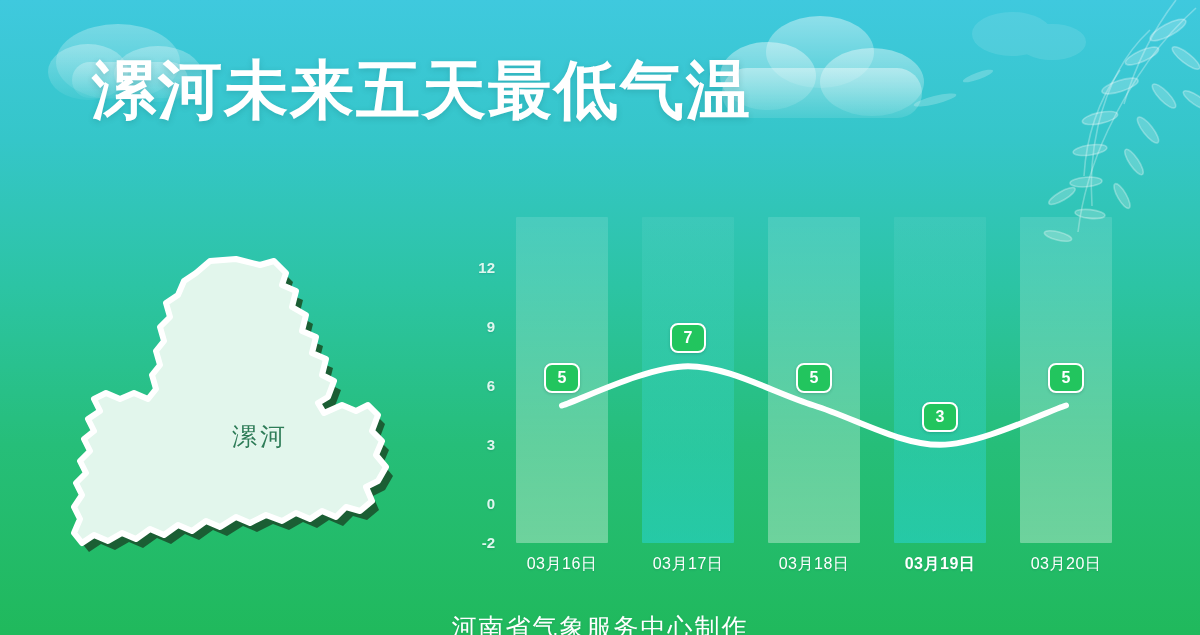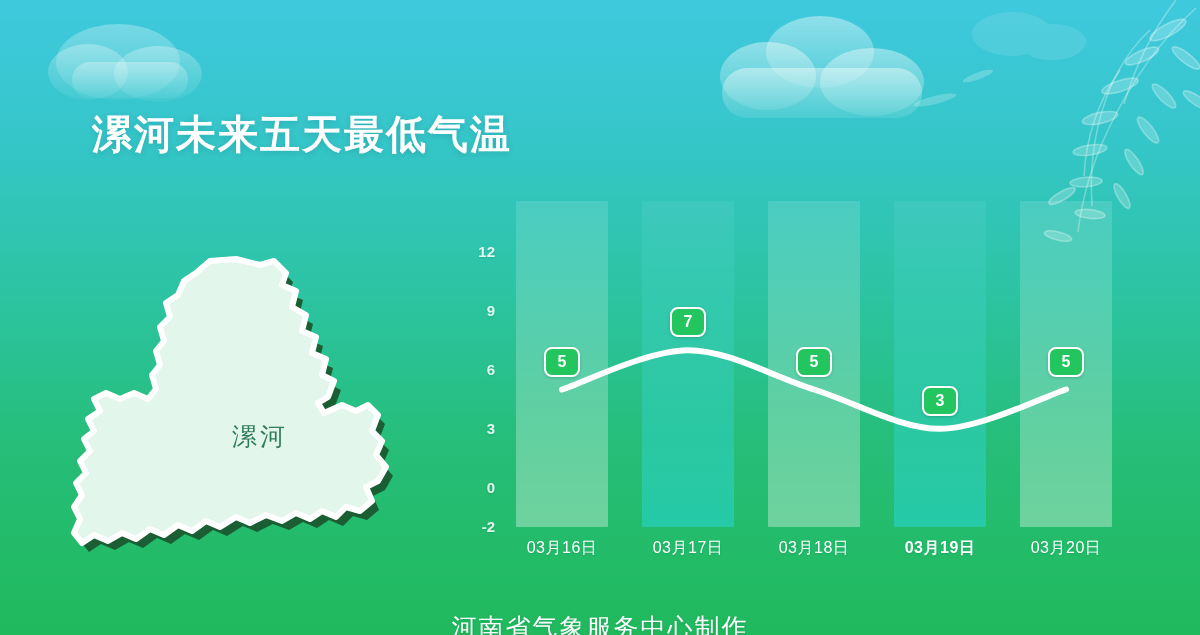--- a/index.html
+++ b/index.html
@@ -10,41 +10,40 @@
     background:linear-gradient(180deg,#3fc9de 0%,#35c6c9 22%,#2cc4a4 45%,#26be79 70%,#20b95c 100%);
   }
   .layer{position:absolute;top:0;left:0;width:1200px;height:635px;}
 
   
   #deco{pointer-events:none;}
 
   
   #header{position:absolute;left:92px;top:58px;}
   #title{
-    font-size:40px;line-height:64px;color:#ffffff;font-weight:bold;
+    font-size:64px;line-height:64px;color:#ffffff;font-weight:bold;
     letter-spacing:2px;white-space:nowrap;
     text-shadow:0 2px 6px rgba(0,70,70,.18);
-    margin-top:44px;
   }
   #subtitle{
     margin-top:14px;font-size:24px;color:#f2fffb;letter-spacing:.5px;
     white-space:nowrap;text-shadow:0 1px 3px rgba(0,70,70,.15);
   }
 
   
   #map-wrap{position:absolute;left:60px;top:255px;width:380px;height:330px;}
   #map-label{
     position:absolute;left:232px;top:420px;
     font-size:25px;color:#2e7d58;letter-spacing:3px;font-weight:normal;
     text-shadow:0 1px 0 rgba(255,255,255,.6);
     text-align:right;
   }
 
   
-  #chart{position:absolute;left:455px;top:189px;width:680px;height:370px;}
+  #chart{position:absolute;left:455px;top:205px;width:680px;height:370px;}
   .bar{
     position:absolute;bottom:32px;width:92px;top:12px;border-radius:1px;
   }
   .bar.light{background:linear-gradient(180deg,rgba(255,255,255,.12) 0%,rgba(255,255,255,.34) 100%);}
   .bar.dark{background:linear-gradient(180deg,rgba(255,255,255,.06) 0%,rgba(40,215,225,.50) 100%);}
   .ytick{
     position:absolute;right:0;width:34px;text-align:right;
     font-size:15px;color:#dff7ef;font-weight:bold;
     text-shadow:0 1px 2px rgba(0,70,70,.18);
   }

